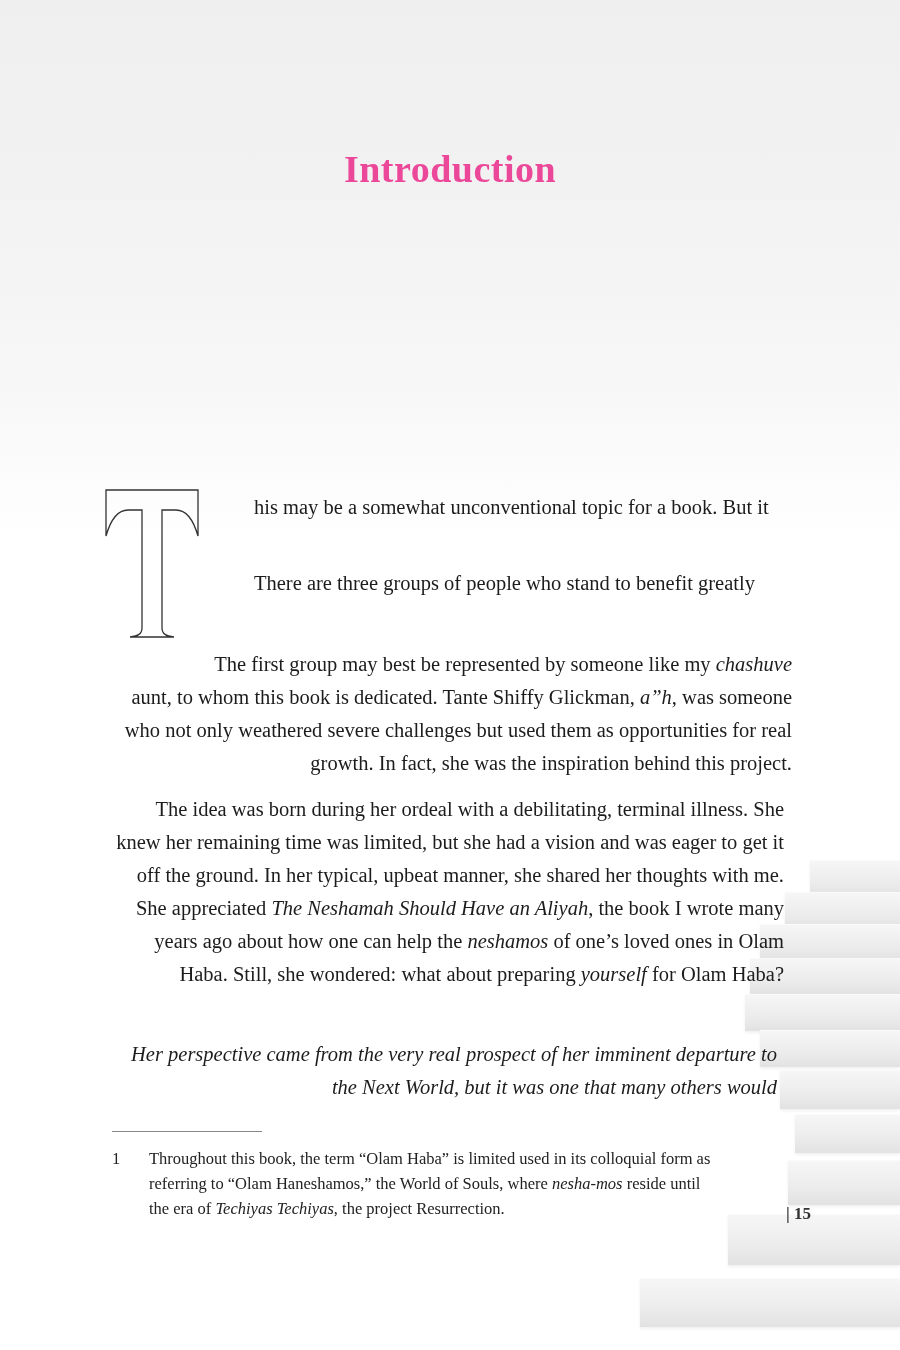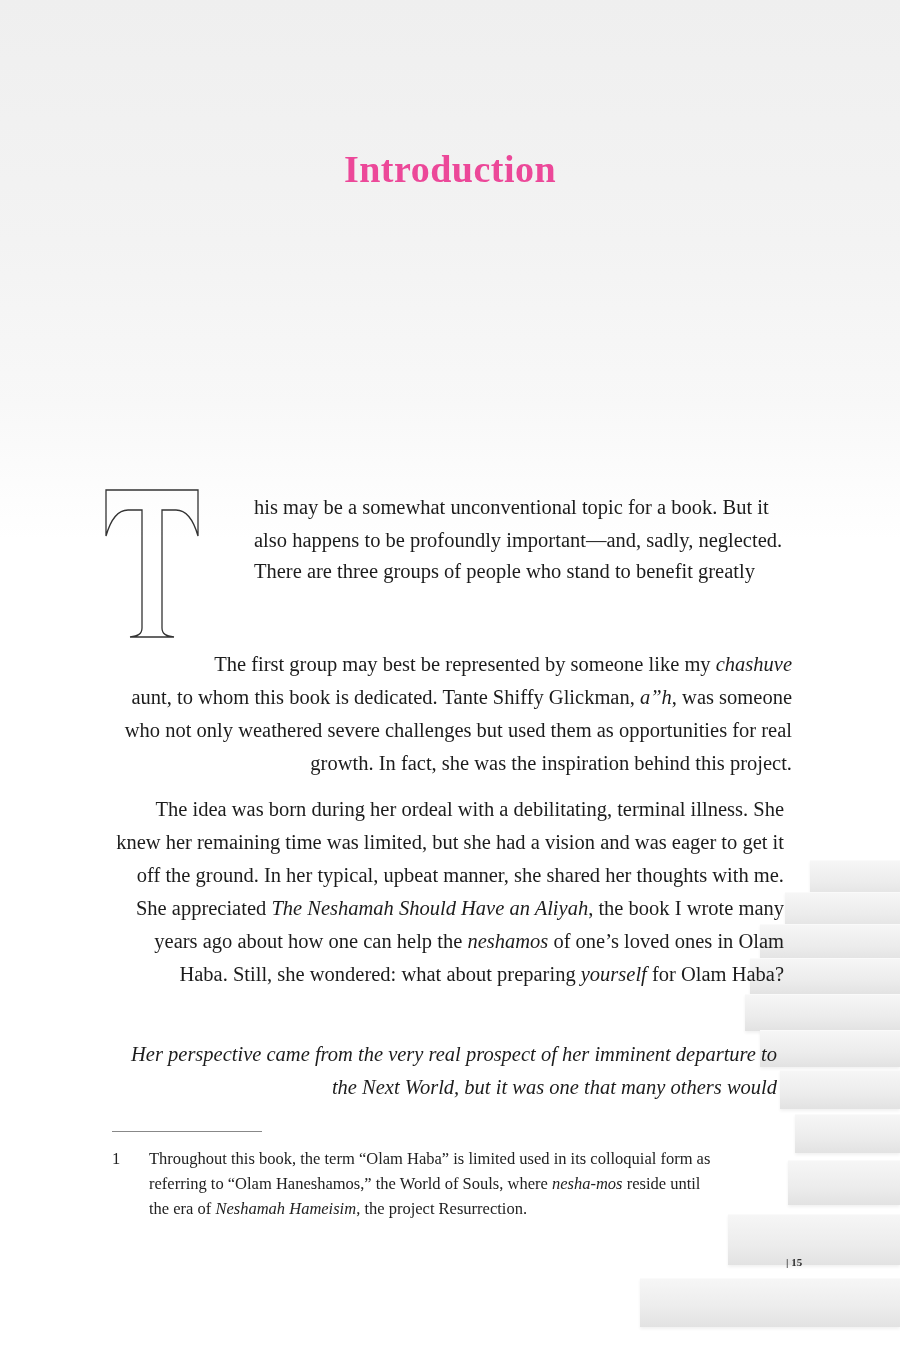--- a/index.html
+++ b/index.html
@@ -34,21 +34,21 @@
     .i { font-style: italic; }
     sup { font-size: 11px; vertical-align: 9px; line-height: 0; }
     .rule { position: absolute; left: 112px; top: 1131px; width: 150px; height: 1px; background: #888; }
     .footnote {
       position: absolute; left: 112px; top: 1146px; width: 610px;
       font-size: 16.5px; line-height: 25px; color: #222;
     }
     .fn-num { position: absolute; left: 0; top: 0; }
     .fn-text { margin-left: 37px; }
     .page-number {
-      position: absolute; left: 786px; top: 1256px; font-size: 11px; font-weight: bold; color: #333;
+      position: absolute; left: 786px; top: 1204px; font-size: 17px; font-weight: bold; color: #333;
     }
   </style>
 </head>
 <body>
 
 <div class="page">
 
   <div class="stairs">
     <div class="step" style="top:0px;width:90px;"></div>
     <div class="step" style="top:32px;width:115px;"></div>
@@ -64,40 +64,39 @@
   </div>
 
   <h1 class="title">Introduction</h1>
 
   <svg class="drop-cap" viewBox="0 0 96 152">
     <path d="M2 2 H94 V48 C90 34 84 22 72 22 H58 V140 C58 146 62 148 70 149 H26 C34 148 38 146 38 140 V22 H24 C12 22 6 34 2 48 Z" fill="none" stroke="#333" stroke-width="1.3"></path>
   </svg>
 
   <div class="indent-block" style="top:491px;">
     <div>his may be a somewhat unconventional topic for a book. But it</div>
-    <div>also happens to be profoundly important—and, sadly, neglected.</div>
   </div>
 
-  <div class="indent-block" style="top:555px;">
+  <div class="indent-block" style="top:567px;">
     <div>There are three groups of people who stand to benefit greatly</div>
   </div>
 
   <div class="body-text" style="top:648px;text-indent:98px;">
     <p class="para"><span>The first group may best be represented by someone like my </span><span class="i">chashuve</span> <span>aunt, to whom this book is dedicated. Tante Shiffy Glickman, </span><span class="i">a”h</span><span>, was someone who not only weathered severe challenges but used them as opportunities for real growth. In fact, she was the inspiration behind this project.</span></p>
   </div>
 
   <div class="body-text" style="top:793px;width:672px;">
     <p class="para"><span>The idea was born during her ordeal with a debilitating, terminal illness. She knew her remaining time was limited, but she had a vision and was eager to get it off the ground. In her typical, upbeat manner, she shared her thoughts with me. She appreciated </span><span class="i">The Neshamah Should Have an Aliyah</span><span>, the book I wrote many years ago about how one can help the </span><span class="i">neshamos</span><span> of one’s loved ones in Olam Haba. Still, she wondered: what about preparing </span><span class="i">yourself</span><span> for Olam Haba?</span></p>
   </div>
 
   <div class="body-text" style="top:1038px;width:665px;font-style:italic;">
     <p class="para">Her perspective came from the very real prospect of her imminent departure to the Next World, but it was one that many others would</p>
   </div>
 
   <div class="rule"></div>
 
   <div class="footnote">
     <span class="fn-num">1</span>
-    <div class="fn-text"><span>Throughout this book, the term “Olam Haba” is limited used in its colloquial form as referring to “Olam Haneshamos,” the World of Souls, where </span><span class="i">nesha-mos</span><span> reside until the era of </span><span class="i">Neshamah Hameisim</span><span>, the project Resurrection.</span></div>
+    <div class="fn-text"><span>Throughout this book, the term “Olam Haba” is limited used in its colloquial form as referring to “Olam Haneshamos,” the World of Souls, where </span><span class="i">nesha-mos</span><span> reside until the era of </span><span class="i">Techiyas Techiyas</span><span>, the project Resurrection.</span></div>
   </div>
 
   <div class="page-number">| 15</div>
 </div>
 
 </body></html>

